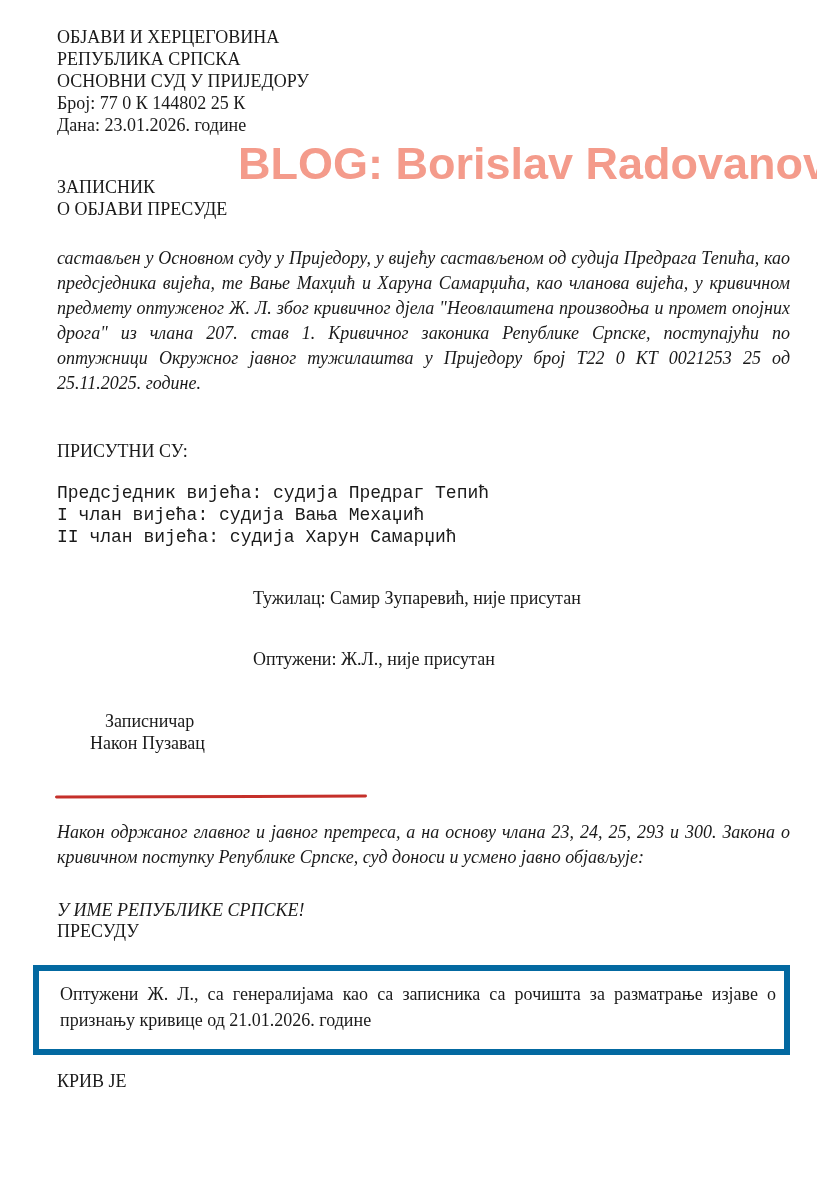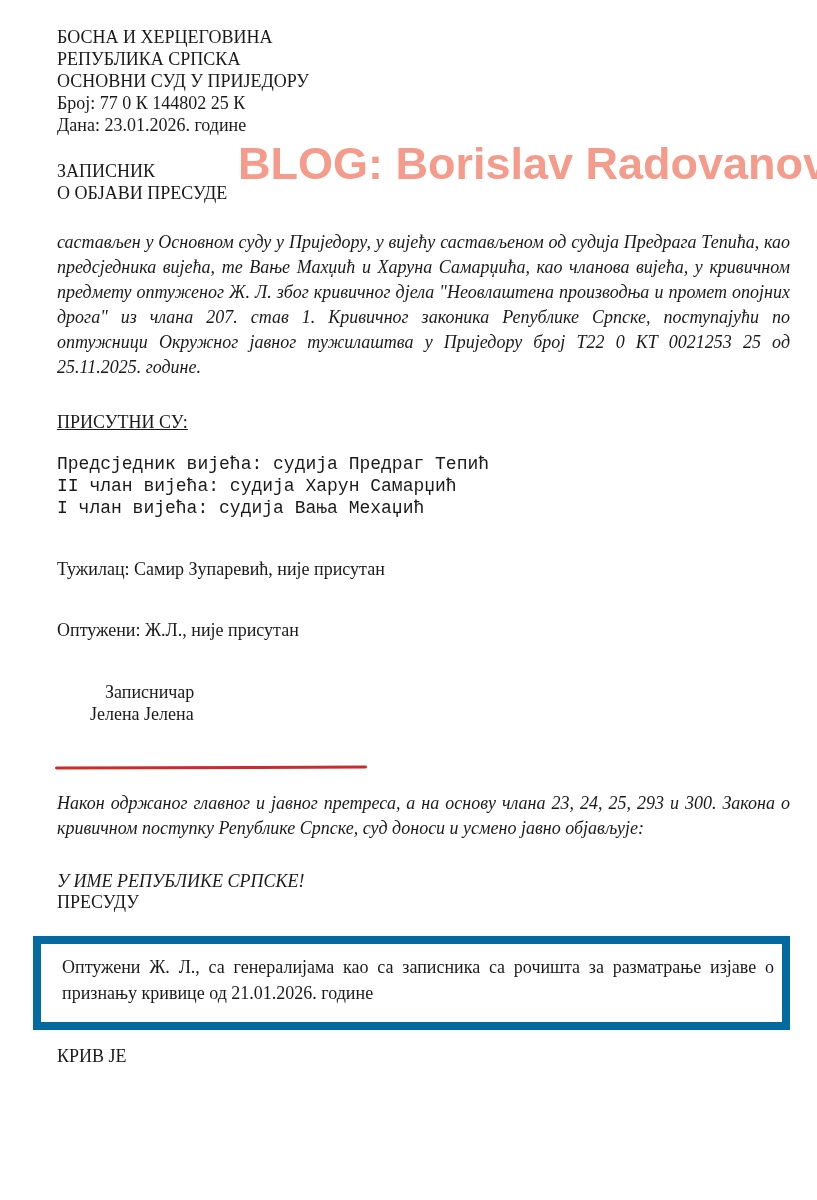--- a/index.html
+++ b/index.html
@@ -26,95 +26,95 @@
     position: absolute;
     left: 238px;
     top: 138px;
     font-family: "Liberation Sans", sans-serif;
     font-weight: bold;
     font-size: 45px;
     color: #f49b8b;
     white-space: nowrap;
     letter-spacing: 0px;
   }
-  .title-block { margin-top: 24px; }
+  .title-block { margin-top: 40px; }
   .para {
     text-align: justify;
     line-height: 25px;
     font-style: italic;
   }
   .intro { margin-top: 26px; }
-  .present-heading { margin-top: 32px; text-decoration: underline; }
+  .present-heading { margin-top: 45px; }
   .panel-block { margin-top: 20px; font-family: Liberation Mono, monospace; }
   .panel-block .hline { line-height: 22px; }
-  .indent-1 { }
+  .indent-1 { margin-left: 196px; }
   .gap-40 { margin-top: 40px; }
   .recorder-label { margin-left: 48px; }
   .recorder-name { margin-left: 33px; }
   .start-block { margin-top: 41px; }
   .red-underline {
     width: 312px;
     height: 3px;
     background: #c5302a;
     margin-top: 2px;
     margin-left: -2px;
     border-radius: 2px;
     transform: rotate(-0.15deg);
   }
   .basis { margin-top: 22px; }
   .in-name { margin-top: 30px; font-style: italic; }
   .verdict-word { }
   .red-box {
     margin-top: 23px;
     margin-left: -24px;
-    border: 8px solid #0369a1;
+    border: 6px solid #0369a1;
     padding: 10px 8px 16px 21px;
     line-height: 26px;
     text-align: justify;
   }
   .guilty { margin-top: 16px; }
 </style>
 </head>
 <body>
 
 <div class="page">
 
   <div>
-    <div class="hline">БОСНА И ХЕРЦЕГОВИНА</div>
+    <div class="hline">ОБЈАВИ И ХЕРЦЕГОВИНА</div>
     <div class="hline">РЕПУБЛИКА СРПСКА</div>
     <div class="hline">ОСНОВНИ СУД У ПРИЈЕДОРУ</div>
     <div class="hline">Број: 77 0 К 144802 25 К</div>
     <div class="hline">Дана: 23.01.2026. године</div>
   </div>
 
   <div class="watermark">BLOG: Borislav Radovanovic</div>
 
   <div class="title-block">
     <div class="hline">ЗАПИСНИК</div>
     <div class="hline">О ОБЈАВИ ПРЕСУДЕ</div>
   </div>
 
   <div class="para intro">састављен у Основном суду у Приједору, у вијећу састављеном од судија Предрага Тепића, као предсједника вијећа, те Вање Махџић и Харуна Самарџића, као чланова вијећа, у кривичном предмету оптуженог Ж. Л. због кривичног дјела "Неовлаштена производња и промет опојних дрога" из члана 207. став 1. Кривичног законика Републике Српске, поступајући по оптужници Окружног јавног тужилаштва у Приједору број Т22 0 КТ 0021253 25 од 25.11.2025. године.</div>
 
   <div class="present-heading">ПРИСУТНИ СУ:</div>
 
   <div class="panel-block">
     <div class="hline">Предсједник вијећа: судија Предраг Тепић</div>
+    <div class="hline">I члан вијећа: судија Вања Мехаџић</div>
     <div class="hline">II члан вијећа: судија Харун Самарџић</div>
-    <div class="hline">I члан вијећа: судија Вања Мехаџић</div>
   </div>
 
   <div class="indent-1 gap-40">Тужилац: Самир Зупаревић, није присутан</div>
 
   <div class="indent-1 gap-40">Оптужени: Ж.Л., није присутан</div>
 
 
   <div class="gap-40">
     <div class="hline recorder-label">Записничар</div>
-    <div class="hline recorder-name">Јелена Јелена</div>
+    <div class="hline recorder-name">Након Пузавац</div>
   </div>
 
   <div class="start-block">
     <div class="red-underline"></div>
   </div>
 
   <div class="para basis">Након одржаног главног и јавног претреса, а на основу члана 23, 24, 25, 293 и 300. Закона о кривичном поступку Републике Српске, суд доноси и усмено јавно објављује:</div>
 
   <div class="in-name">У ИМЕ РЕПУБЛИКЕ СРПСКЕ!</div>
 

